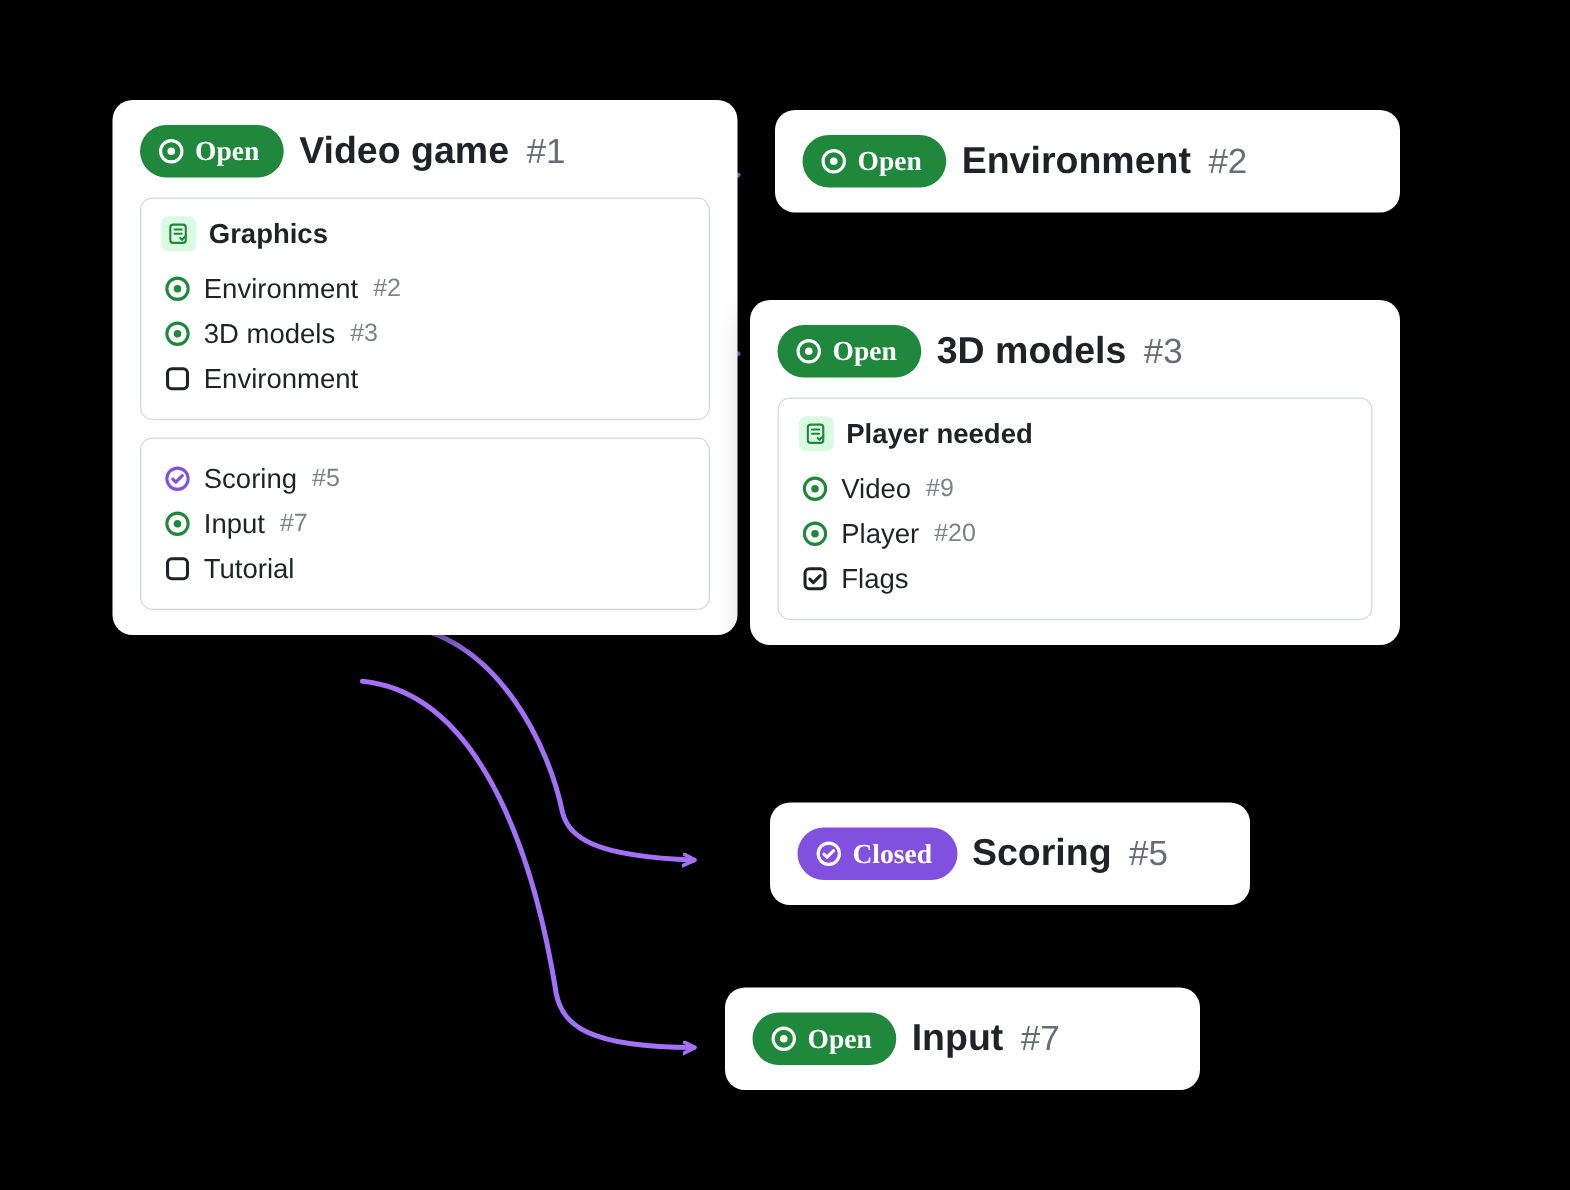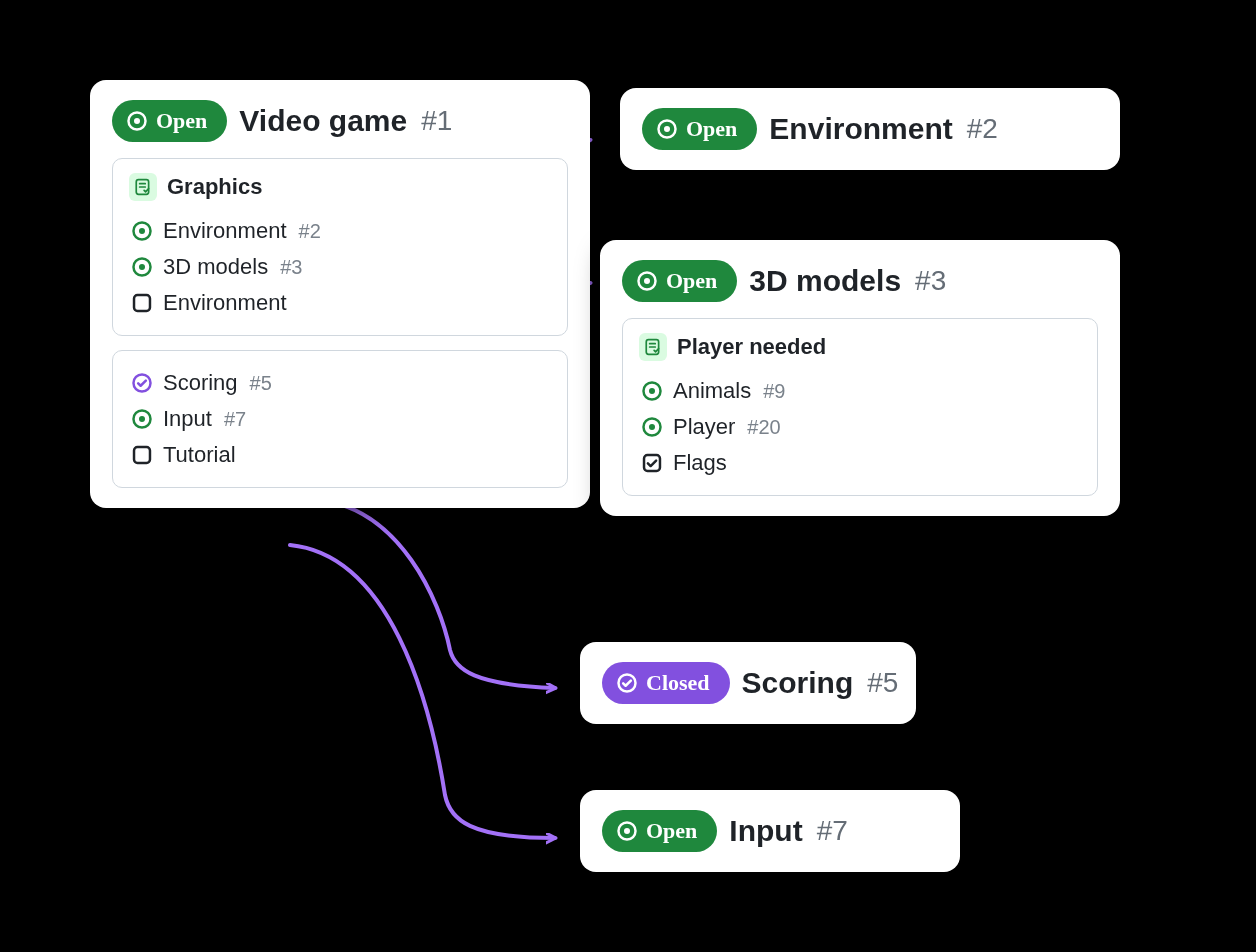--- a/index.html
+++ b/index.html
@@ -245,21 +245,21 @@
         </span>
         <span class="tasklist-title">Player needed</span>
       </div>
       <div class="task-row">
         <span class="task-icon">
             <svg viewBox="0 0 16 16">
               <circle cx="8" cy="8" r="6.2" fill="none" stroke="#1f883d" stroke-width="1.8"></circle>
               <circle cx="8" cy="8" r="2.2" fill="#1f883d"></circle>
             </svg>
           </span>
-        <span class="task-label">Animals</span>
+        <span class="task-label">Video</span>
         <span class="task-num">#9</span>
       </div>
       <div class="task-row">
         <span class="task-icon">
             <svg viewBox="0 0 16 16">
               <circle cx="8" cy="8" r="6.2" fill="none" stroke="#1f883d" stroke-width="1.8"></circle>
               <circle cx="8" cy="8" r="2.2" fill="#1f883d"></circle>
             </svg>
           </span>
         <span class="task-label">Player</span>
@@ -270,21 +270,21 @@
             <svg viewBox="0 0 16 16">
               <rect x="2.2" y="2.2" width="11.6" height="11.6" rx="2.5" fill="none" stroke="#1f2328" stroke-width="1.8"></rect>
               <path d="M5 8.2l2 2 4-4" stroke="#1f2328" stroke-width="1.8" fill="none" stroke-linecap="round" stroke-linejoin="round"></path>
             </svg>
           </span>
         <span class="task-label">Flags</span>
       </div>
     </div>
   </div>
 
-  <div class="card" style="left:580px; top:642px; width:336px;">
+  <div class="card" style="left:616px; top:642px; width:384px;">
     <div class="card-header no-mb">
       <span class="status-pill status-closed">
         <span class="pill-icon">
             <svg viewBox="0 0 16 16">
               <circle cx="8" cy="8" r="6.2" fill="none" stroke="#fff" stroke-width="1.8"></circle>
               <path d="M5.2 8.2l1.8 1.8 3.8-3.8" stroke="#fff" stroke-width="1.8" fill="none" stroke-linecap="round" stroke-linejoin="round"></path>
             </svg>
           </span>
         <span>Closed</span>
       </span>

